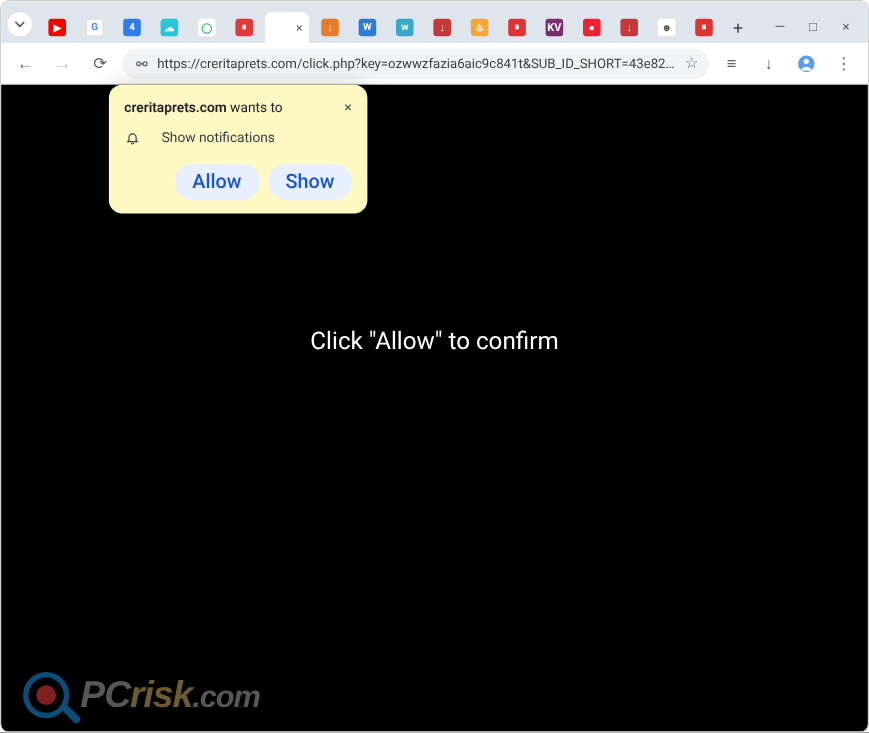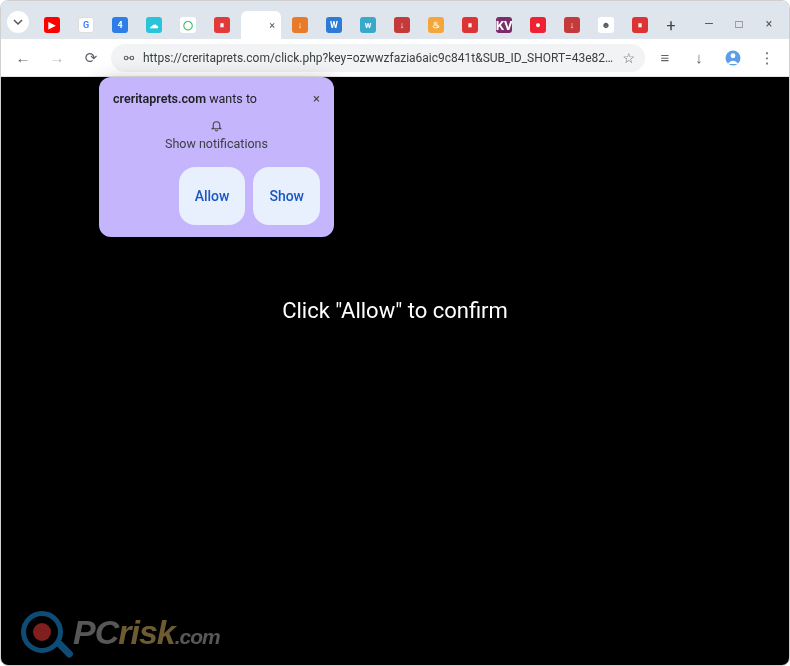--- a/index.html
+++ b/index.html
@@ -158,62 +158,61 @@
     line-height: 1.35;
     margin-top: -120px;
   }
 
   
   .perm {
     position: absolute;
     top: 76px;
     left: 98px;
     width: 235px;
-    background: #c4b5fd;
+    background: #fef9c3;
     border-radius: 12px;
     box-shadow: 0 6px 22px rgba(0,0,0,.35);
     padding: 14px 14px 12px 14px;
     font-size: 12.5px;
     color: #202124;
   }
   .perm-head {
     display: flex;
     justify-content: space-between;
     align-items: flex-start;
   }
   .perm-title { font-size: 12.5px; }
   .perm-title b { font-weight: 600; }
   .perm-close { font-size: 13px; color: #444; }
   .perm-row {
     display: flex;
     align-items: center;
-    gap: 4px;
+    gap: 20px;
     margin: 12px 0 16px 0;
     color: #3c4043;
-    flex-direction: column;
   }
   .bell {
     width: 14px;
     height: 14px;
     display: flex;
     align-items: center;
     justify-content: center;
     font-size: 13px;
     color: #444;
   }
   .perm-actions {
     display: flex;
     justify-content: flex-end;
     gap: 8px;
   }
   .perm-btn {
     background: #e8f0fd;
     border-radius: 16px;
-    padding: 21px 16px;
-    font-size: 14px;
+    padding: 6px 16px;
+    font-size: 18px;
     color: #1a57c3;
     font-weight: 500;
   }
 
   
   .watermark {
     position: absolute;
     left: 20px;
     bottom: 12px;
     display: flex;
@@ -301,21 +300,21 @@
   <div class="tab">
       <div class="tab-favicon" style="background:#c43a3a">↓</div>
     </div>
   <div class="tab">
       <div class="tab-favicon" style="background:#f3a73b">♨</div>
     </div>
   <div class="tab">
       <div class="tab-favicon" style="background:#d33">⏸</div>
     </div>
   <div class="tab">
-      <div class="tab-favicon" style="background:#7b2d6b;font-size:13px">KV</div>
+      <div class="tab-favicon" style="background:#7b2d6b;font-size:10px">KV</div>
     </div>
   <div class="tab">
       <div class="tab-favicon" style="background:#e23">●</div>
     </div>
   <div class="tab">
       <div class="tab-favicon" style="background:#c43a3a">↓</div>
     </div>
   <div class="tab">
       <div class="tab-favicon" style="background:#fff;color:#555">☻</div>
     </div>
@@ -363,21 +362,21 @@
     <div>Click "Allow" to confirm</div>
   </div>
 
   <div class="watermark">
     <div class="wm-icon">
       <div class="wm-outer"></div>
       <div class="wm-inner"></div>
       <div class="wm-handle"></div>
     </div>
     <div class="wm-text">
-      <span>PC</span><span class="r">risk</span><span style="font-size:21px">.com</span>
+      <span>PC</span><span class="r">risk</span><span style="font-size:28px">.com</span>
     </div>
   </div>
 </div>
 
 <div class="perm">
   <div class="perm-head">
     <div class="perm-title">
       <b>creritaprets.com</b><span> wants to</span>
     </div>
     <div class="perm-close">×</div>

